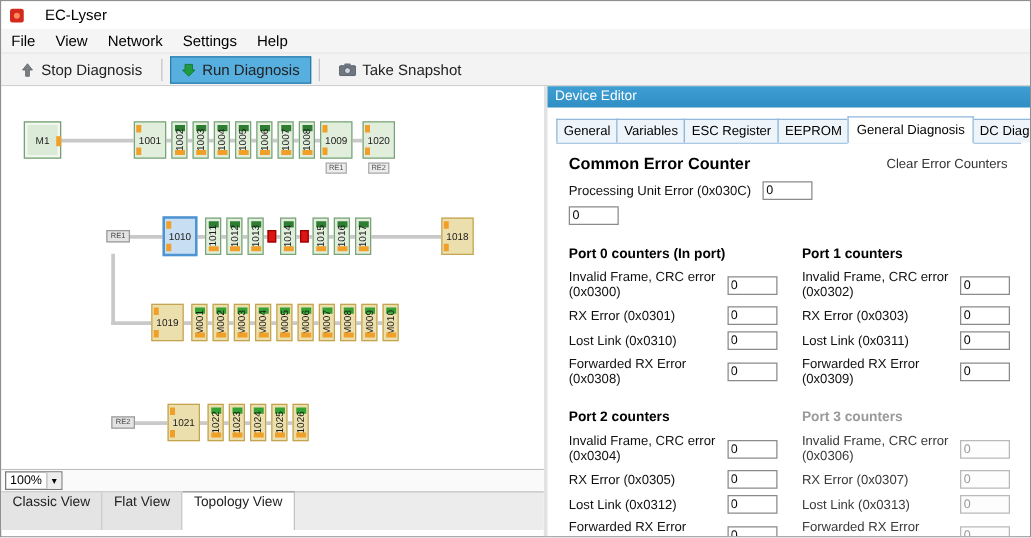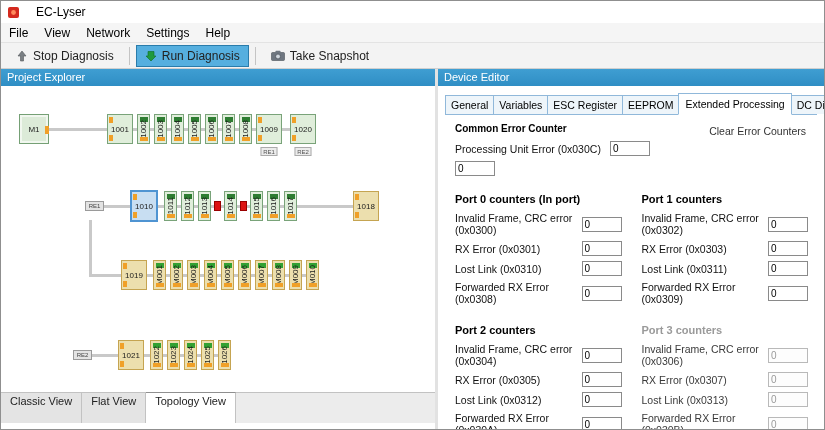--- a/index.html
+++ b/index.html
@@ -63,21 +63,21 @@
   .vtab.active { background:#ffffff; border-top:1px solid #8f8f8f; margin-top:-1px; }
 
   
   .editor-body { flex:1 1 auto; padding:6px 7px 0; display:flex; flex-direction:column; min-height:0; }
   .tabs { display:flex; align-items:flex-end; border-bottom:1px solid #90b8da; flex:0 0 auto; }
   .tab { font-size:10.5px; padding:3px 5px; border:1px solid #90b8da; border-bottom:none; background:#eef5fa; margin-right:-1px; cursor:default; white-space:nowrap; }
   .tab.active { background:#ffffff; padding:4px 6px; position:relative; top:1px; border-bottom:1px solid #fff; }
   .tab-content { flex:1 1 auto; border:0; padding:8px 3px 0 10px; font-size:10.5px; overflow:hidden; }
 
   .common-wrap { display:flex; align-items:flex-start; }
-  .section-title { font-weight:bold; font-size:10px; margin-bottom:7px; }
+  .section-title { font-weight:bold; font-size:13px; margin-bottom:7px; }
   .crow { display:flex; align-items:center; margin-bottom:5px; }
   .clabel { flex:1 1 auto; padding-right:6px; color:#111; }
   .cinput { width:40px; height:15px; font-size:10px; font-family:"Liberation Sans",sans-serif; border:1px solid #8a8a8a; padding:0 2px; background:#fff; }
   .common-left { width:205px; }
   .common-left .clabel { flex:0 0 155px; }
   .clear-link { margin-left:auto; margin-right:8px; color:#333; font-size:10.5px; padding-top:2px; cursor:default; }
 
   .pgrid { display:grid; grid-template-columns:1fr 1fr; column-gap:20px; row-gap:14px; margin-top:12px; padding-right:6px; }
   .ptitle { font-weight:bold; font-size:11px; margin-bottom:7px; }
   .pgroup.disabled .ptitle { color:#9a9a9a; }
@@ -126,21 +126,20 @@
         <rect x="4.5" y="0.8" width="5" height="2.5" rx="0.6" fill="#6e7680"></rect>
         <circle cx="7" cy="6.5" r="2.4" fill="#cfd6dd" stroke="#3c434b" stroke-width="0.6"></circle>
       </svg>
       <span>Take Snapshot</span>
     </div>
   </div>
 
   <div class="main">
 
     <div class="left-panel">
-      <div class="panel-header">Project Explorer</div>
 
       <div class="canvas">
         <div class="elbow" style="left:88px; top:134px; width:3px; height:57px;"></div>
         <div class="elbow" style="left:88px; top:188px; width:32px; height:3px;"></div>
       <div class="topo-row" style="left: 18px; top: 28px;">
             <div class="nd master">
               <span class="htext">M1</span>
             </div>
             <div class="tlink" style="width: 58px;"></div>
             <div class="nd h green">
@@ -266,21 +265,21 @@
             </div>
             <div class="tlink" style="width: 4px;"></div>
             <div class="nd v amber">
               <span class="vtext">M009</span>
             </div>
             <div class="tlink" style="width: 4px;"></div>
             <div class="nd v amber">
               <span class="vtext">M010</span>
             </div>
           </div>
-          <div class="topo-row" style="left: 72px; top: 254px;">
+          <div class="topo-row" style="left: 88px; top: 254px;">
             <div class="nd re">RE2</div>
             <div class="tlink" style="width: 26px;"></div>
             <div class="nd h amber">
               <span class="htext">1021</span>
             </div>
             <div class="tlink" style="width: 6px;"></div>
             <div class="nd v amber">
               <span class="vtext">1022</span>
             </div>
             <div class="tlink" style="width: 4px;"></div>
@@ -295,38 +294,44 @@
             <div class="nd v amber">
               <span class="vtext">1025</span>
             </div>
             <div class="tlink" style="width: 4px;"></div>
             <div class="nd v amber">
               <span class="vtext">1026</span>
             </div>
           </div>
         </div>
 
+      <div class="zoomrow">
+        <div class="zoombox">
+          <span class="zval">100%</span>
+          <span class="zarr">▾</span>
+        </div>
+      </div>
 
       <div class="viewtabs">
           <div class="vtab">Classic View</div>
           <div class="vtab">Flat View</div>
           <div class="vtab active">Topology View</div>
         </div>
     </div>
 
     <div class="right-panel">
       <div class="panel-header">Device Editor</div>
 
       <div class="editor-body">
         <div class="tabs">
             <div class="tab">General</div>
             <div class="tab">Variables</div>
             <div class="tab">ESC Register</div>
             <div class="tab">EEPROM</div>
-            <div class="tab active">Extended Processing</div>
+            <div class="tab active">General Diagnosis</div>
             <div class="tab">DC Diagnosis</div>
           </div>
 
         <div class="tab-content">
           <div class="common-wrap">
             <div class="common-left">
               <div class="section-title">Common Error Counter</div>
               <div>
                   <div class="crow">
                     <span class="clabel">Processing Unit Error (0x030C)</span>

